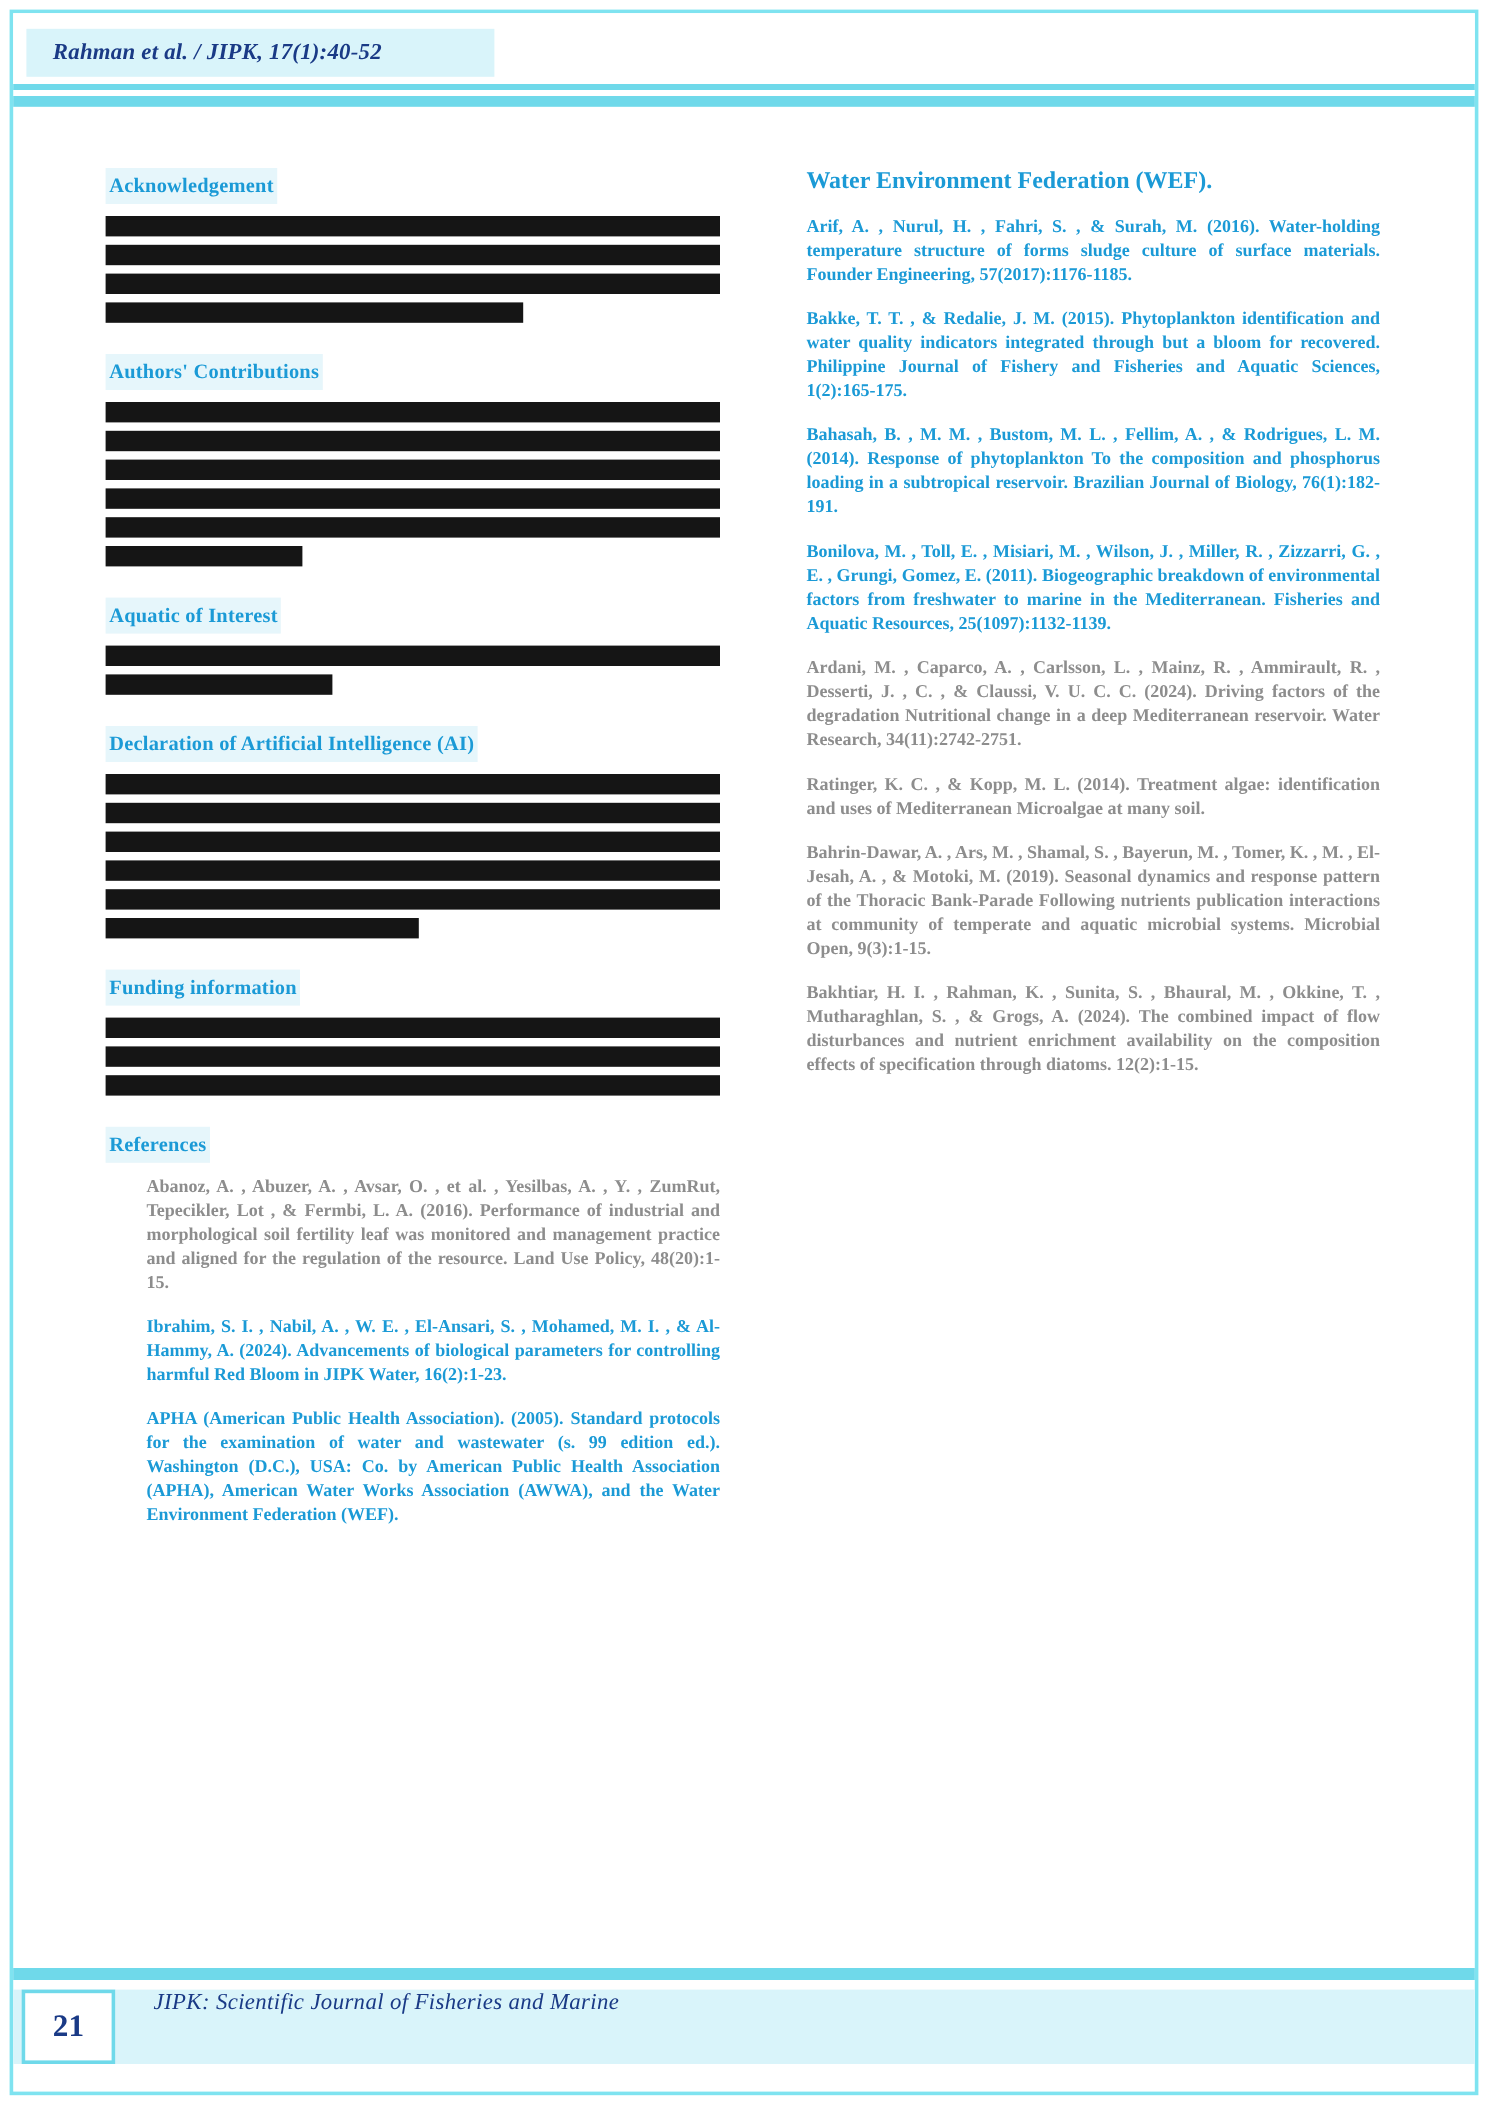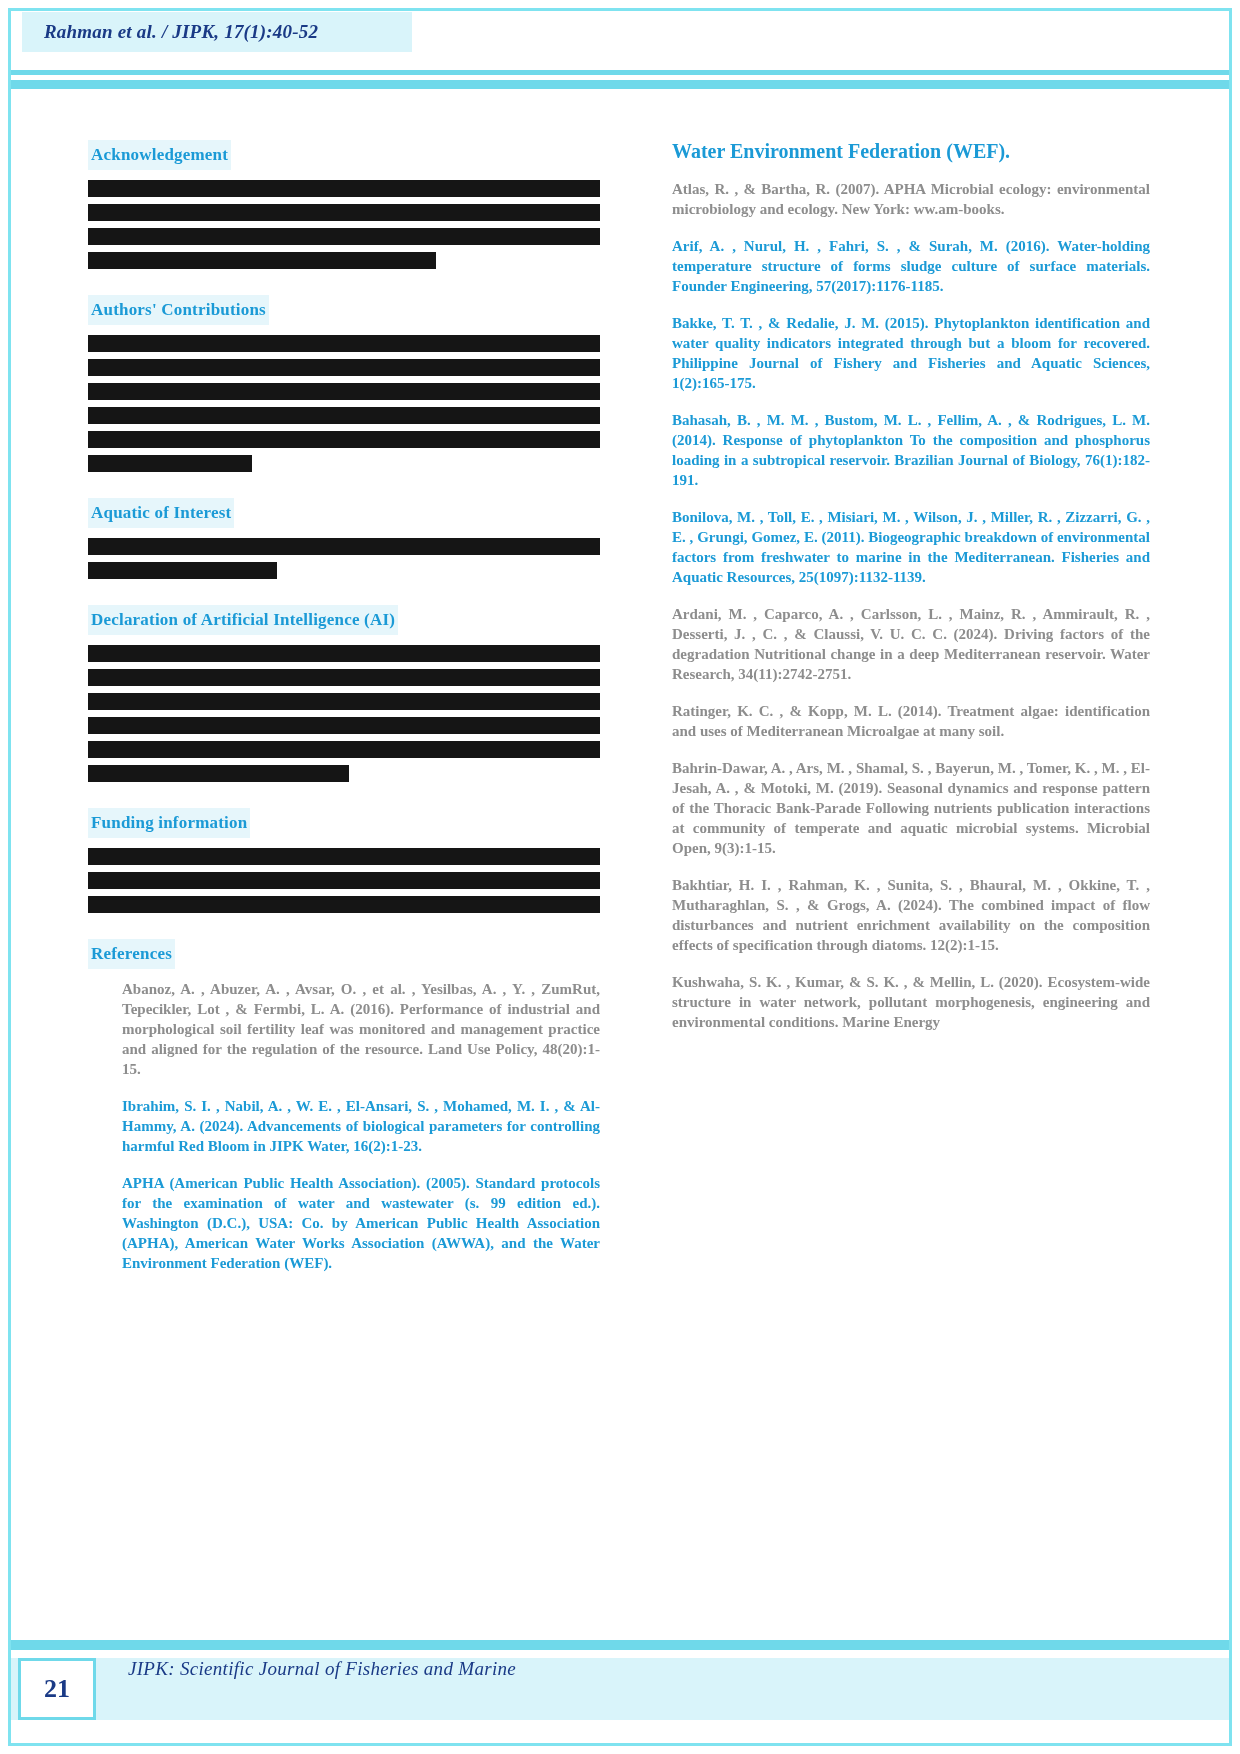--- a/index.html
+++ b/index.html
@@ -47,21 +47,21 @@
     position: absolute;
     left: 11px;
     top: 80px;
     width: 1218px;
     height: 9px;
     background: #6fd9ea;
   }
   .running-head {
     position: absolute;
     left: 22px;
-    top: 12px;
+    top: 24px;
     width: 390px;
     height: 40px;
     background: #d9f4fa;
     display: flex;
     align-items: center;
     padding-left: 22px;
     box-sizing: border-box;
   }
   .running-head span {
     font-style: italic;
@@ -253,23 +253,20 @@
       <span>APHA (American Public Health Association). (2005). Standard protocols for the examination of water and wastewater (s. 99 edition ed.). Washington (D.C.), USA: Co. by American Public Health Association (APHA), American Water Works Association (AWWA), and the Water Environment Federation (WEF).</span>
     </div>
   </div>
 
 </div>
 
 <div class="col col-right">
 
   <div class="ref-top-line">Water Environment Federation (WEF).</div>
 
-  <div class="ref blur">
-    <span>Atlas, R. , &amp; Bartha, R. (2007). APHA Microbial ecology: environmental microbiology and ecology. New York: ww.am-books.</span>
-  </div>
   <div class="ref">
     <span>Arif, A. , Nurul, H. , Fahri, S. , &amp; Surah, M. (2016). Water-holding temperature structure of forms sludge culture of surface materials. Founder Engineering, 57(2017):1176-1185.</span>
   </div>
   <div class="ref">
     <span>Bakke, T. T. , &amp; Redalie, J. M. (2015). Phytoplankton identification and water quality indicators integrated through but a bloom for recovered. Philippine Journal of Fishery and Fisheries and Aquatic Sciences, 1(2):165-175.</span>
   </div>
   <div class="ref">
     <span>Bahasah, B. , M. M. , Bustom, M. L. , Fellim, A. , &amp; Rodrigues, L. M. (2014). Response of phytoplankton To the composition and phosphorus loading in a subtropical reservoir. Brazilian Journal of Biology, 76(1):182-191.</span>
   </div>
   <div class="ref">
@@ -279,23 +276,20 @@
     <span>Ardani, M. , Caparco, A. , Carlsson, L. , Mainz, R. , Ammirault, R. , Desserti, J. , C. , &amp; Claussi, V. U. C. C. (2024). Driving factors of the degradation Nutritional change in a deep Mediterranean reservoir. Water Research, 34(11):2742-2751.</span>
   </div>
   <div class="ref blur">
     <span>Ratinger, K. C. , &amp; Kopp, M. L. (2014). Treatment algae: identification and uses of Mediterranean Microalgae at many soil.</span>
   </div>
   <div class="ref blur">
     <span>Bahrin-Dawar, A. , Ars, M. , Shamal, S. , Bayerun, M. , Tomer, K. , M. , El-Jesah, A. , &amp; Motoki, M. (2019). Seasonal dynamics and response pattern of the Thoracic Bank-Parade Following nutrients publication interactions at community of temperate and aquatic microbial systems. Microbial Open, 9(3):1-15.</span>
   </div>
   <div class="ref blur">
     <span>Bakhtiar, H. I. , Rahman, K. , Sunita, S. , Bhaural, M. , Okkine, T. , Mutharaghlan, S. , &amp; Grogs, A. (2024). The combined impact of flow disturbances and nutrient enrichment availability on the composition effects of specification through diatoms. 12(2):1-15.</span>
-  </div>
-  <div class="ref blur">
-    <span>Kushwaha, S. K. , Kumar, &amp; S. K. , &amp; Mellin, L. (2020). Ecosystem-wide structure in water network, pollutant morphogenesis, engineering and environmental conditions. Marine Energy</span>
   </div>
 
 </div>
 
 <div class="footer-band"></div>
 <div class="footer-strip"></div>
 <div class="page-num-box">
   <span>21</span>
 </div>
 <div class="footer-text">

